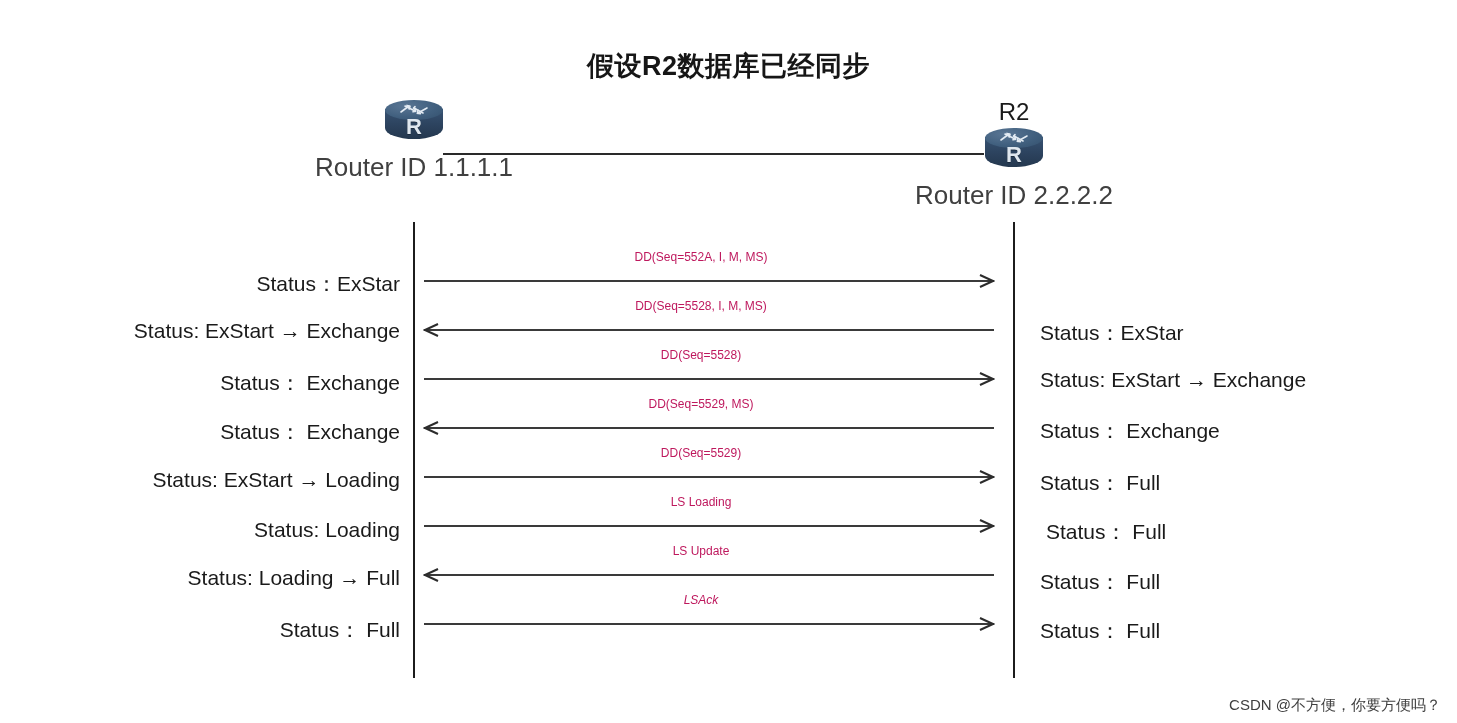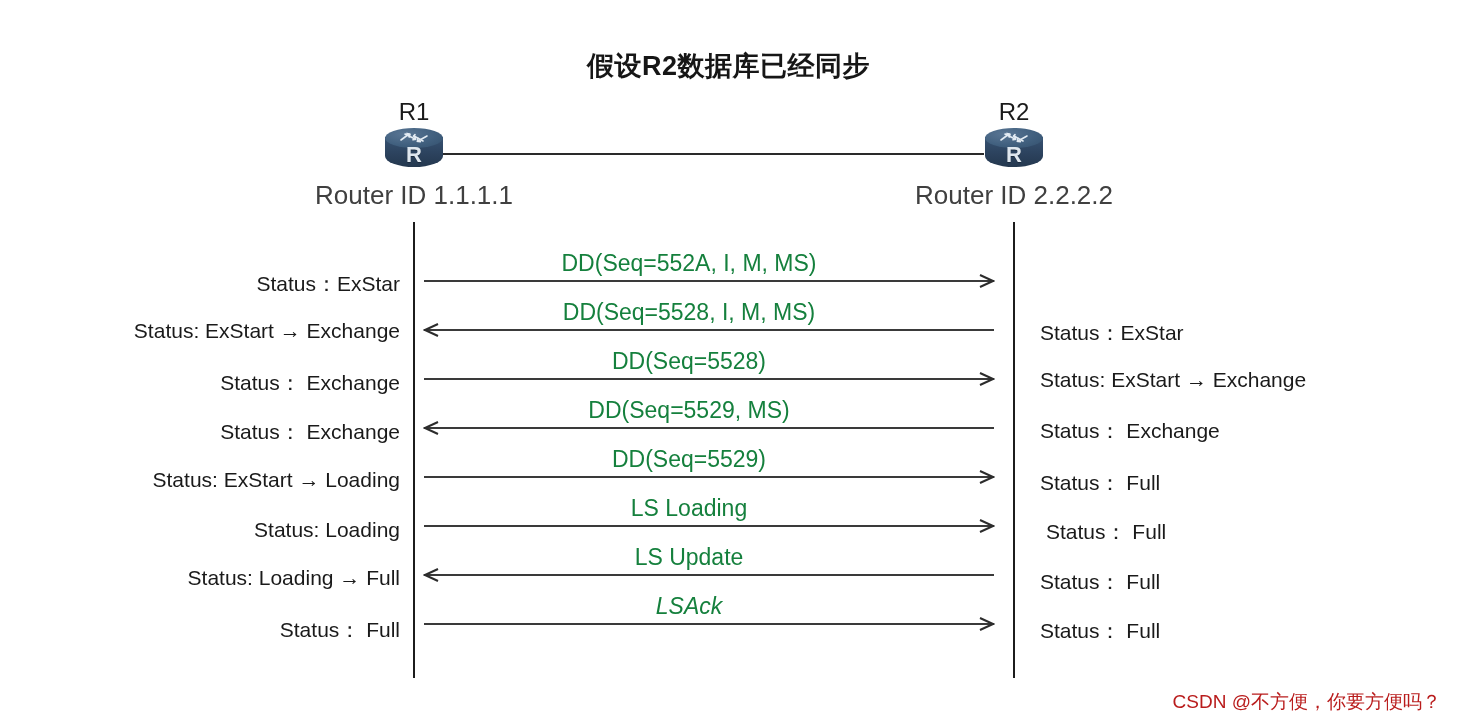--- a/index.html
+++ b/index.html
@@ -112,25 +112,25 @@
     width: 2px;
     height: 456px;
     background: #1c1c1c;
   }
   #lifeline-r1 { left: 413px; }
   #lifeline-r2 { left: 1013px; }
 
   
   .msg-label {
     position: absolute;
-    left: 404px;
+    left: 416px;
     width: 570px;
     text-align: center;
-    font-size: 23px;
-    color: #15803d;
+    font-size: 12px;
+    color: #be185d;
     white-space: nowrap;
   }
   .msg-arrow {
     position: absolute;
     left: 424px;
     width: 570px;
     height: 14px;
   }
   .msg-arrow .shaft {
     position: absolute;
@@ -162,34 +162,33 @@
     font-size: 21px;
     color: #1a1a1a;
     white-space: nowrap;
   }
 
   
   #watermark {
     position: absolute;
     right: 14px;
     bottom: 8px;
-    font-size: 19px;
-    color: #b91c1c;
+    font-size: 15px;
+    color: #404040;
     white-space: nowrap;
   }
 </style>
 </head>
 <body>
 
 <div id="canvas">
 
   <div id="diagram-title">假设R2数据库已经同步</div>
 
   <div class="node" id="node-r1" style="left:294px; top:98px;">
-    <div class="node-name">R1</div>
     <div class="router-icon">
       <div class="router-body"></div>
       <div class="router-top">
         <svg class="router-arrows" viewBox="0 0 58 20">
           <g stroke="#e3ebf3" stroke-width="1.6" fill="none" stroke-linecap="round">
             <path d="M16 12 L24 6"></path>
               <path d="M22 5.4 L25 6.2 L24.2 9"></path>
             <path d="M42 8 L33 13"></path>
               <path d="M35.4 13.6 L32.4 13.2 L33 10.4"></path>
             <path d="M20 6 L30 11"></path>

